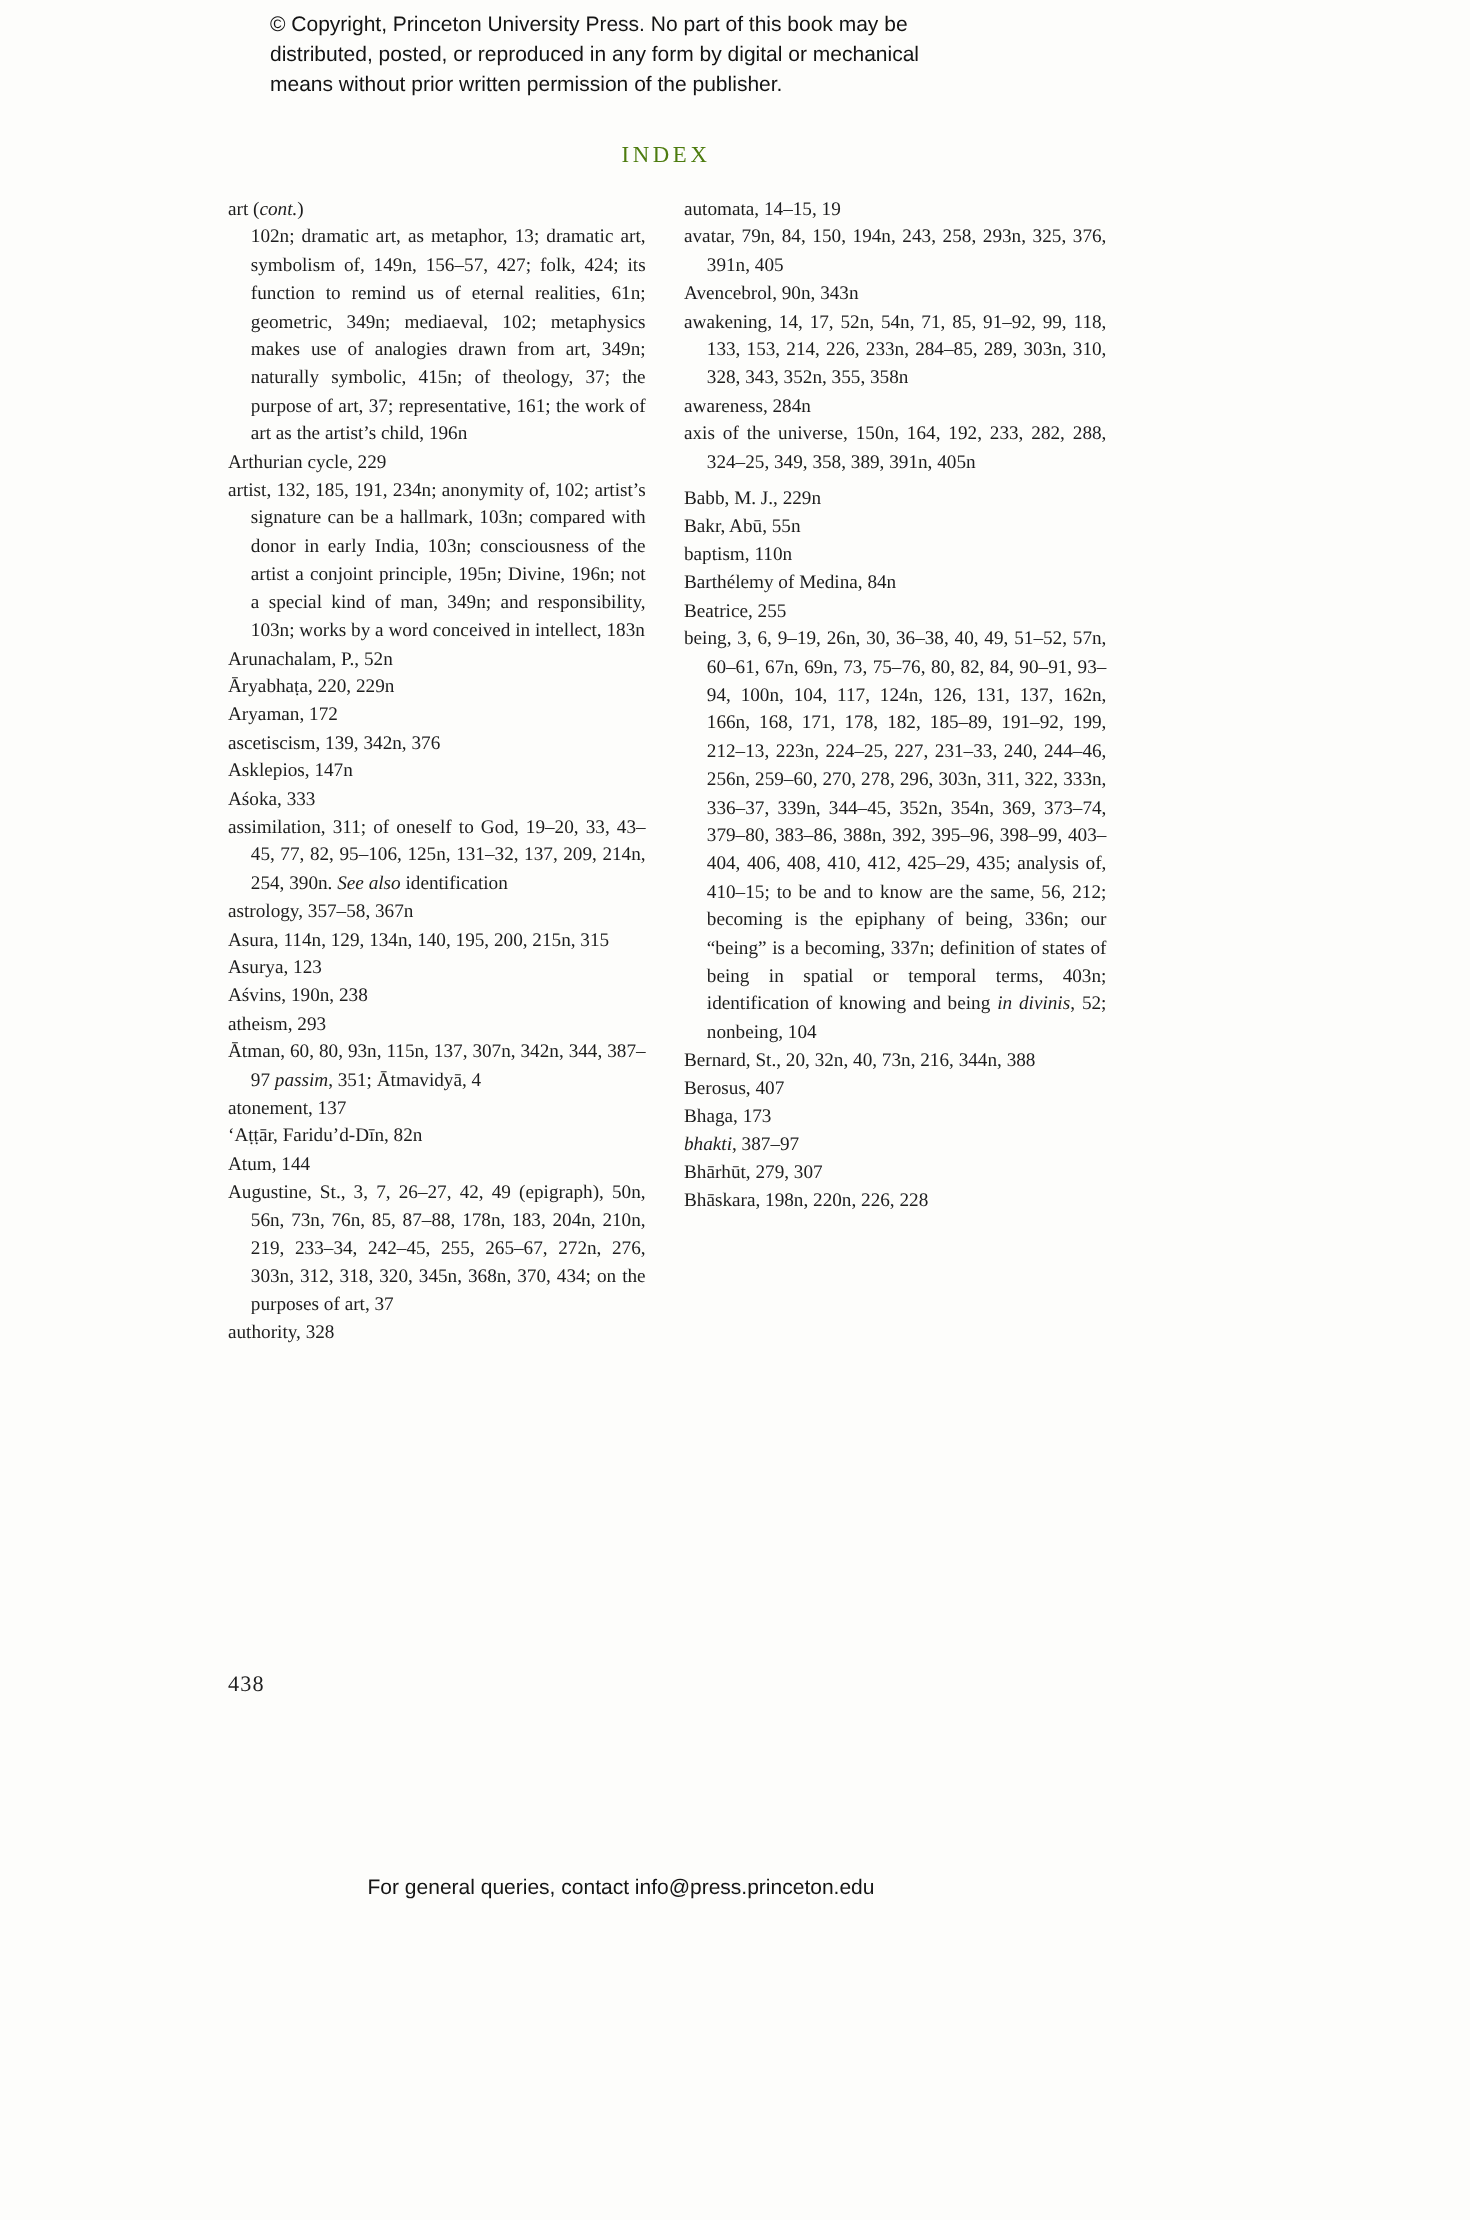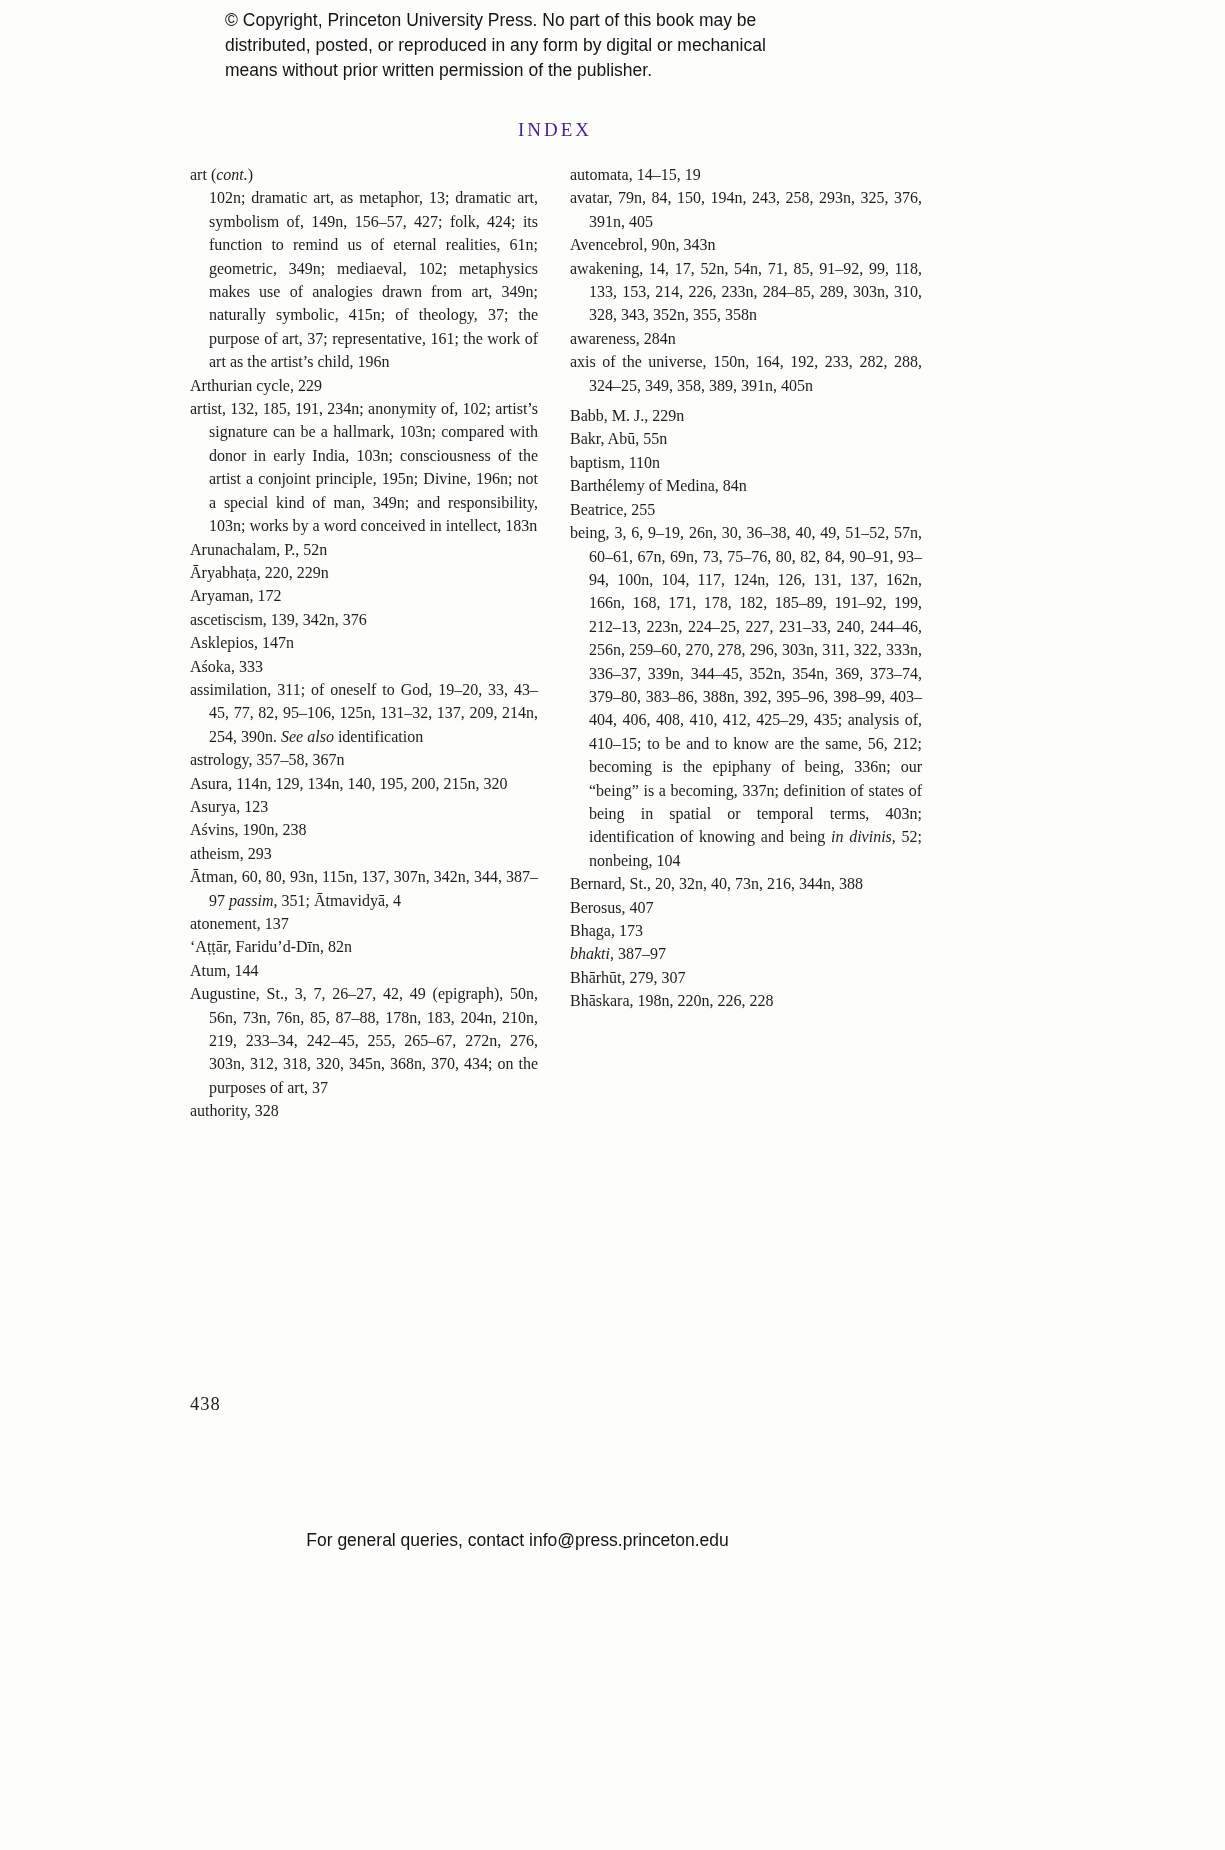--- a/index.html
+++ b/index.html
@@ -23,21 +23,21 @@
     color: #141414;
   }
   .index-title {
     position: absolute;
     left: 190px;
     top: 119px;
     width: 730px;
     text-align: center;
     font-size: 19px;
     letter-spacing: 3px;
-    color: #4c1d95;
+    color: #4d7c0f;
   }
   .col {
     position: absolute;
     top: 163px;
     font-size: 16px;
     line-height: 23.4px;
     text-align: justify;
     color: #1d1d1d;
   }
   .col-left  { left: 190px; width: 348px; }
@@ -51,21 +51,21 @@
     left: 190px;
     top: 1394px;
     width: 730px;
     text-align: left;
     font-size: 18.5px;
     letter-spacing: 1px;
   }
   .footer {
     position: absolute;
     left: 0;
-    top: 1530px;
+    top: 1562px;
     width: 1035px;
     text-align: center;
     font-family: "Liberation Sans", sans-serif;
     font-size: 17.5px;
     color: #141414;
   }
 </style>
 </head>
 <body>
 
@@ -81,21 +81,21 @@
       <div class="entry">Arthurian cycle, 229</div>
       <div class="entry">artist, 132, 185, 191, 234n; anonymity of, 102; artist’s signature can be a hallmark, 103n; compared with donor in early India, 103n; consciousness of the artist a conjoint principle, 195n; Divine, 196n; not a special kind of man, 349n; and responsibility, 103n; works by a word conceived in intellect, 183n</div>
       <div class="entry">Arunachalam, P., 52n</div>
       <div class="entry">Āryabhaṭa, 220, 229n</div>
       <div class="entry">Aryaman, 172</div>
       <div class="entry">ascetiscism, 139, 342n, 376</div>
       <div class="entry">Asklepios, 147n</div>
       <div class="entry">Aśoka, 333</div>
       <div class="entry">assimilation, 311; of oneself to God, 19–20, 33, 43–45, 77, 82, 95–106, 125n, 131–32, 137, 209, 214n, 254, 390n. <i>See also</i> identification</div>
       <div class="entry">astrology, 357–58, 367n</div>
-      <div class="entry">Asura, 114n, 129, 134n, 140, 195, 200, 215n, 320</div>
+      <div class="entry">Asura, 114n, 129, 134n, 140, 195, 200, 215n, 315</div>
       <div class="entry">Asurya, 123</div>
       <div class="entry">Aśvins, 190n, 238</div>
       <div class="entry">atheism, 293</div>
       <div class="entry">Ātman, 60, 80, 93n, 115n, 137, 307n, 342n, 344, 387–97 <i>passim</i>, 351; Ātmavidyā, 4</div>
       <div class="entry">atonement, 137</div>
       <div class="entry">‘Aṭṭār, Faridu’d-Dīn, 82n</div>
       <div class="entry">Atum, 144</div>
       <div class="entry">Augustine, St., 3, 7, 26–27, 42, 49 (epigraph), 50n, 56n, 73n, 76n, 85, 87–88, 178n, 183, 204n, 210n, 219, 233–34, 242–45, 255, 265–67, 272n, 276, 303n, 312, 318, 320, 345n, 368n, 370, 434; on the purposes of art, 37</div>
       <div class="entry">authority, 328</div>
     </div>

